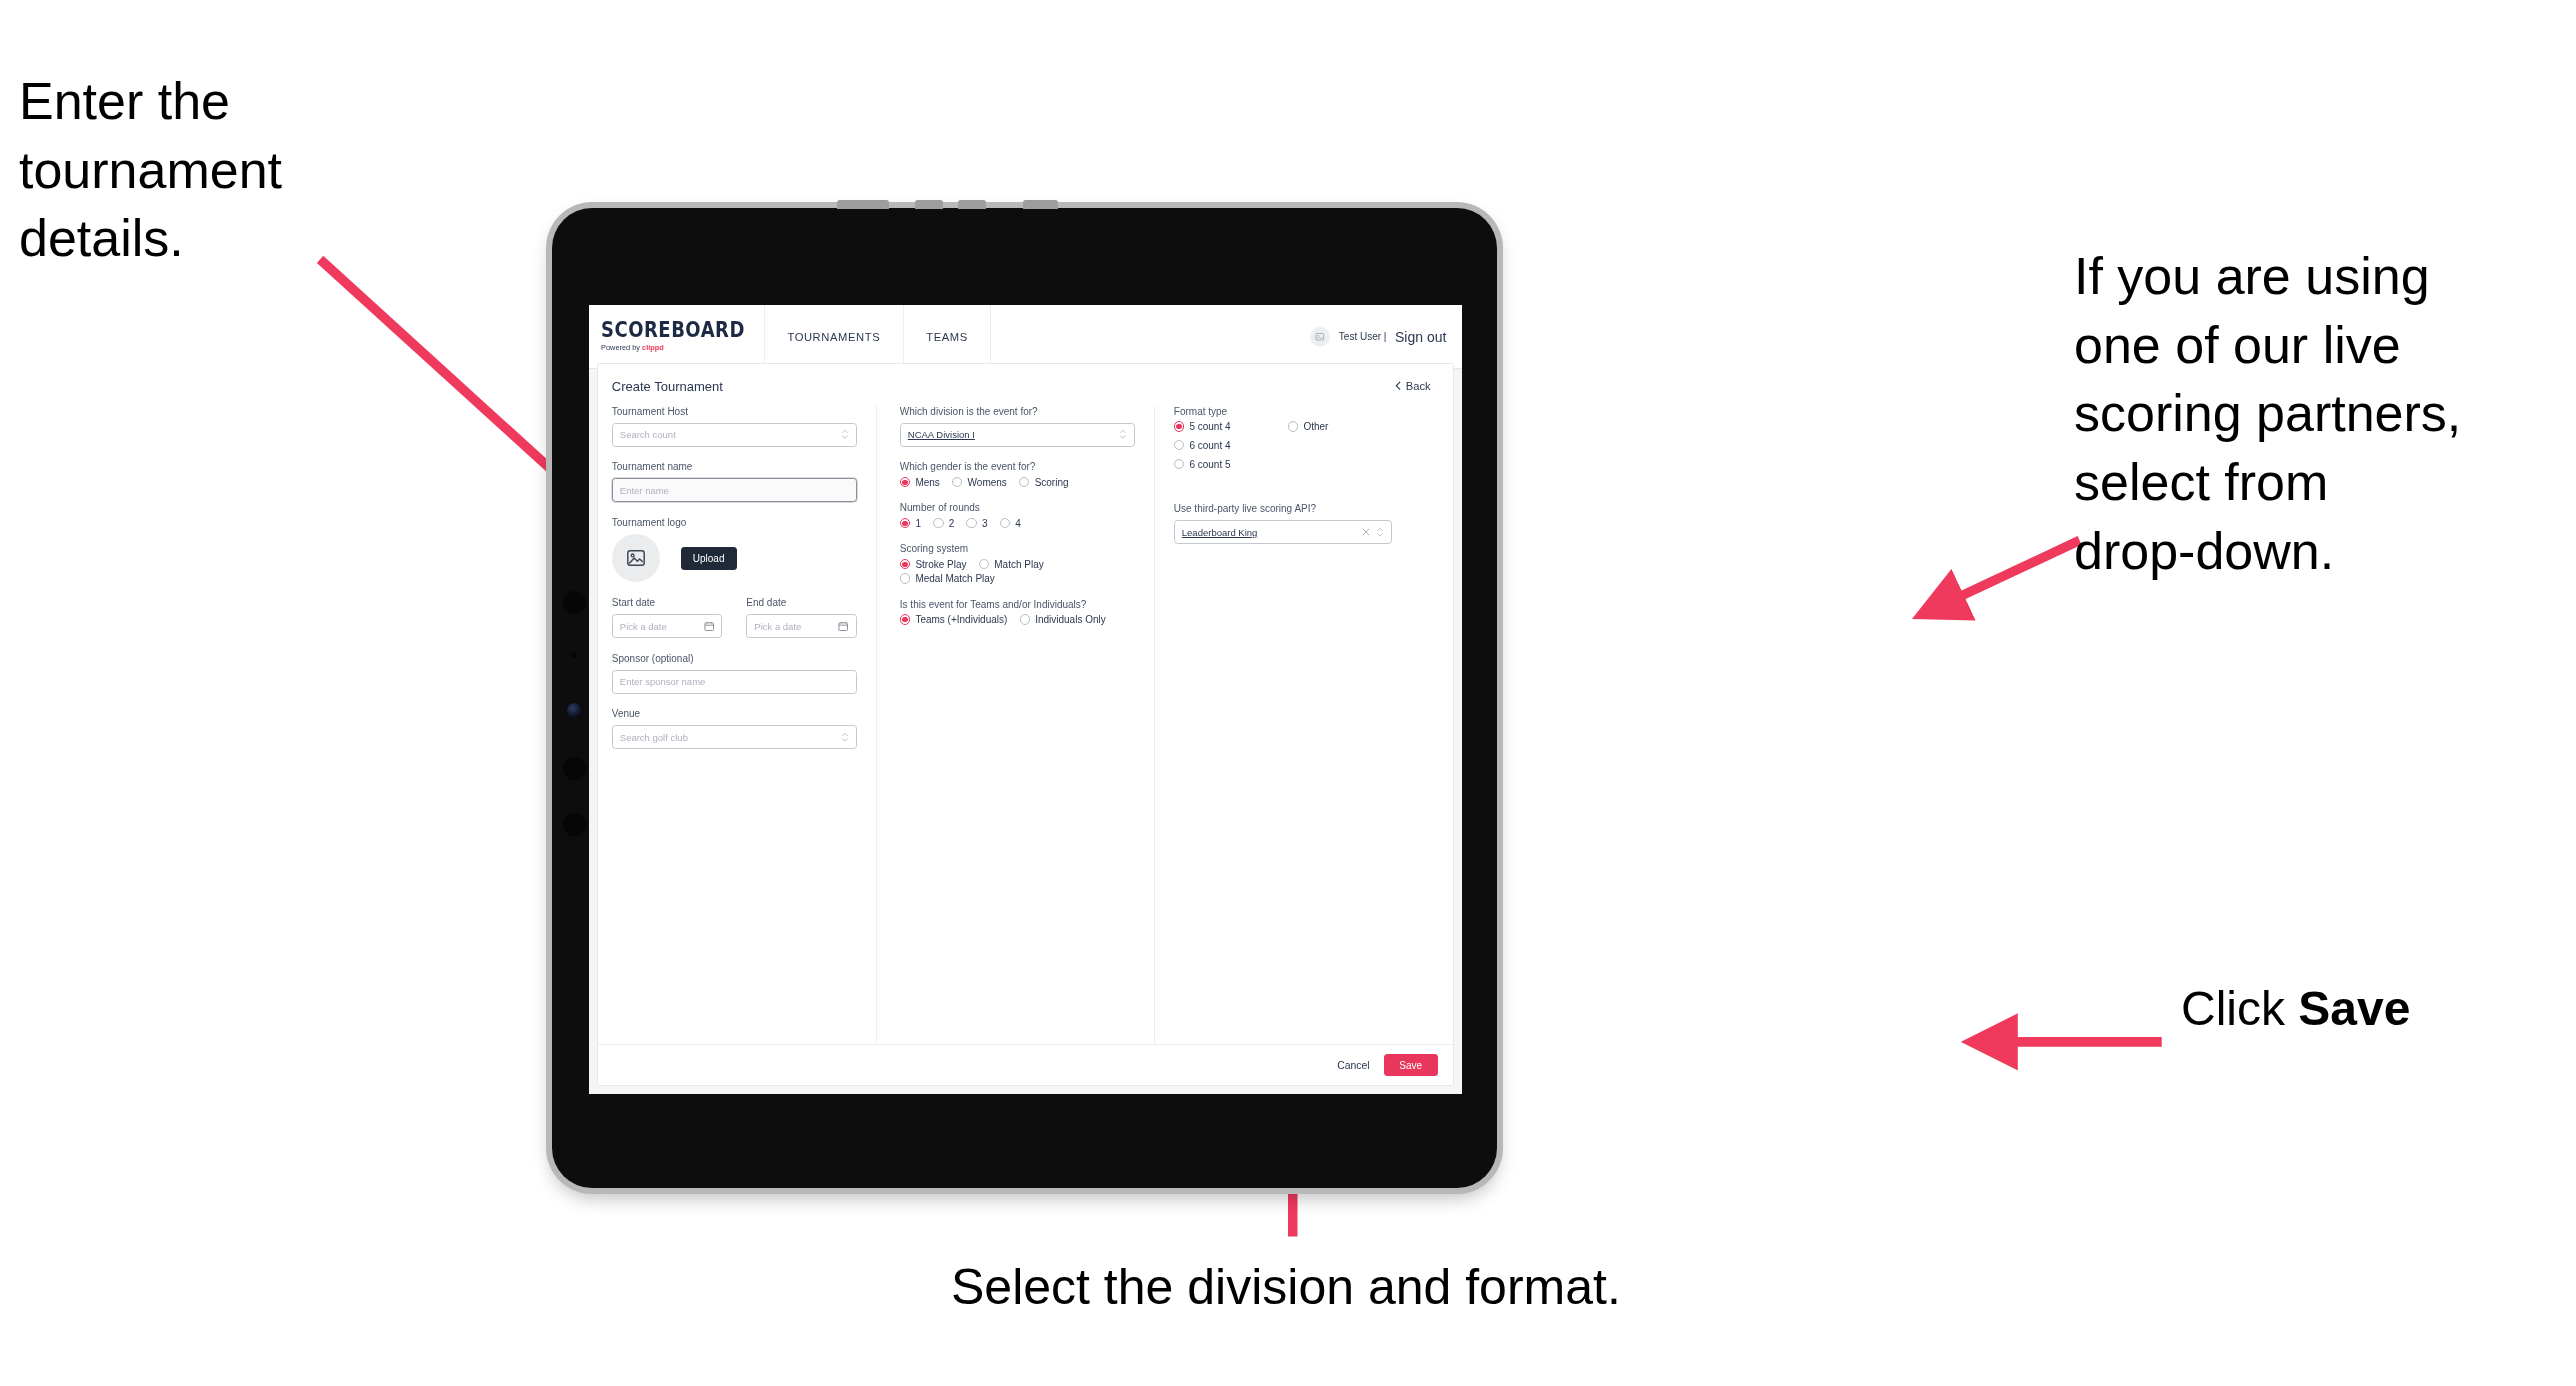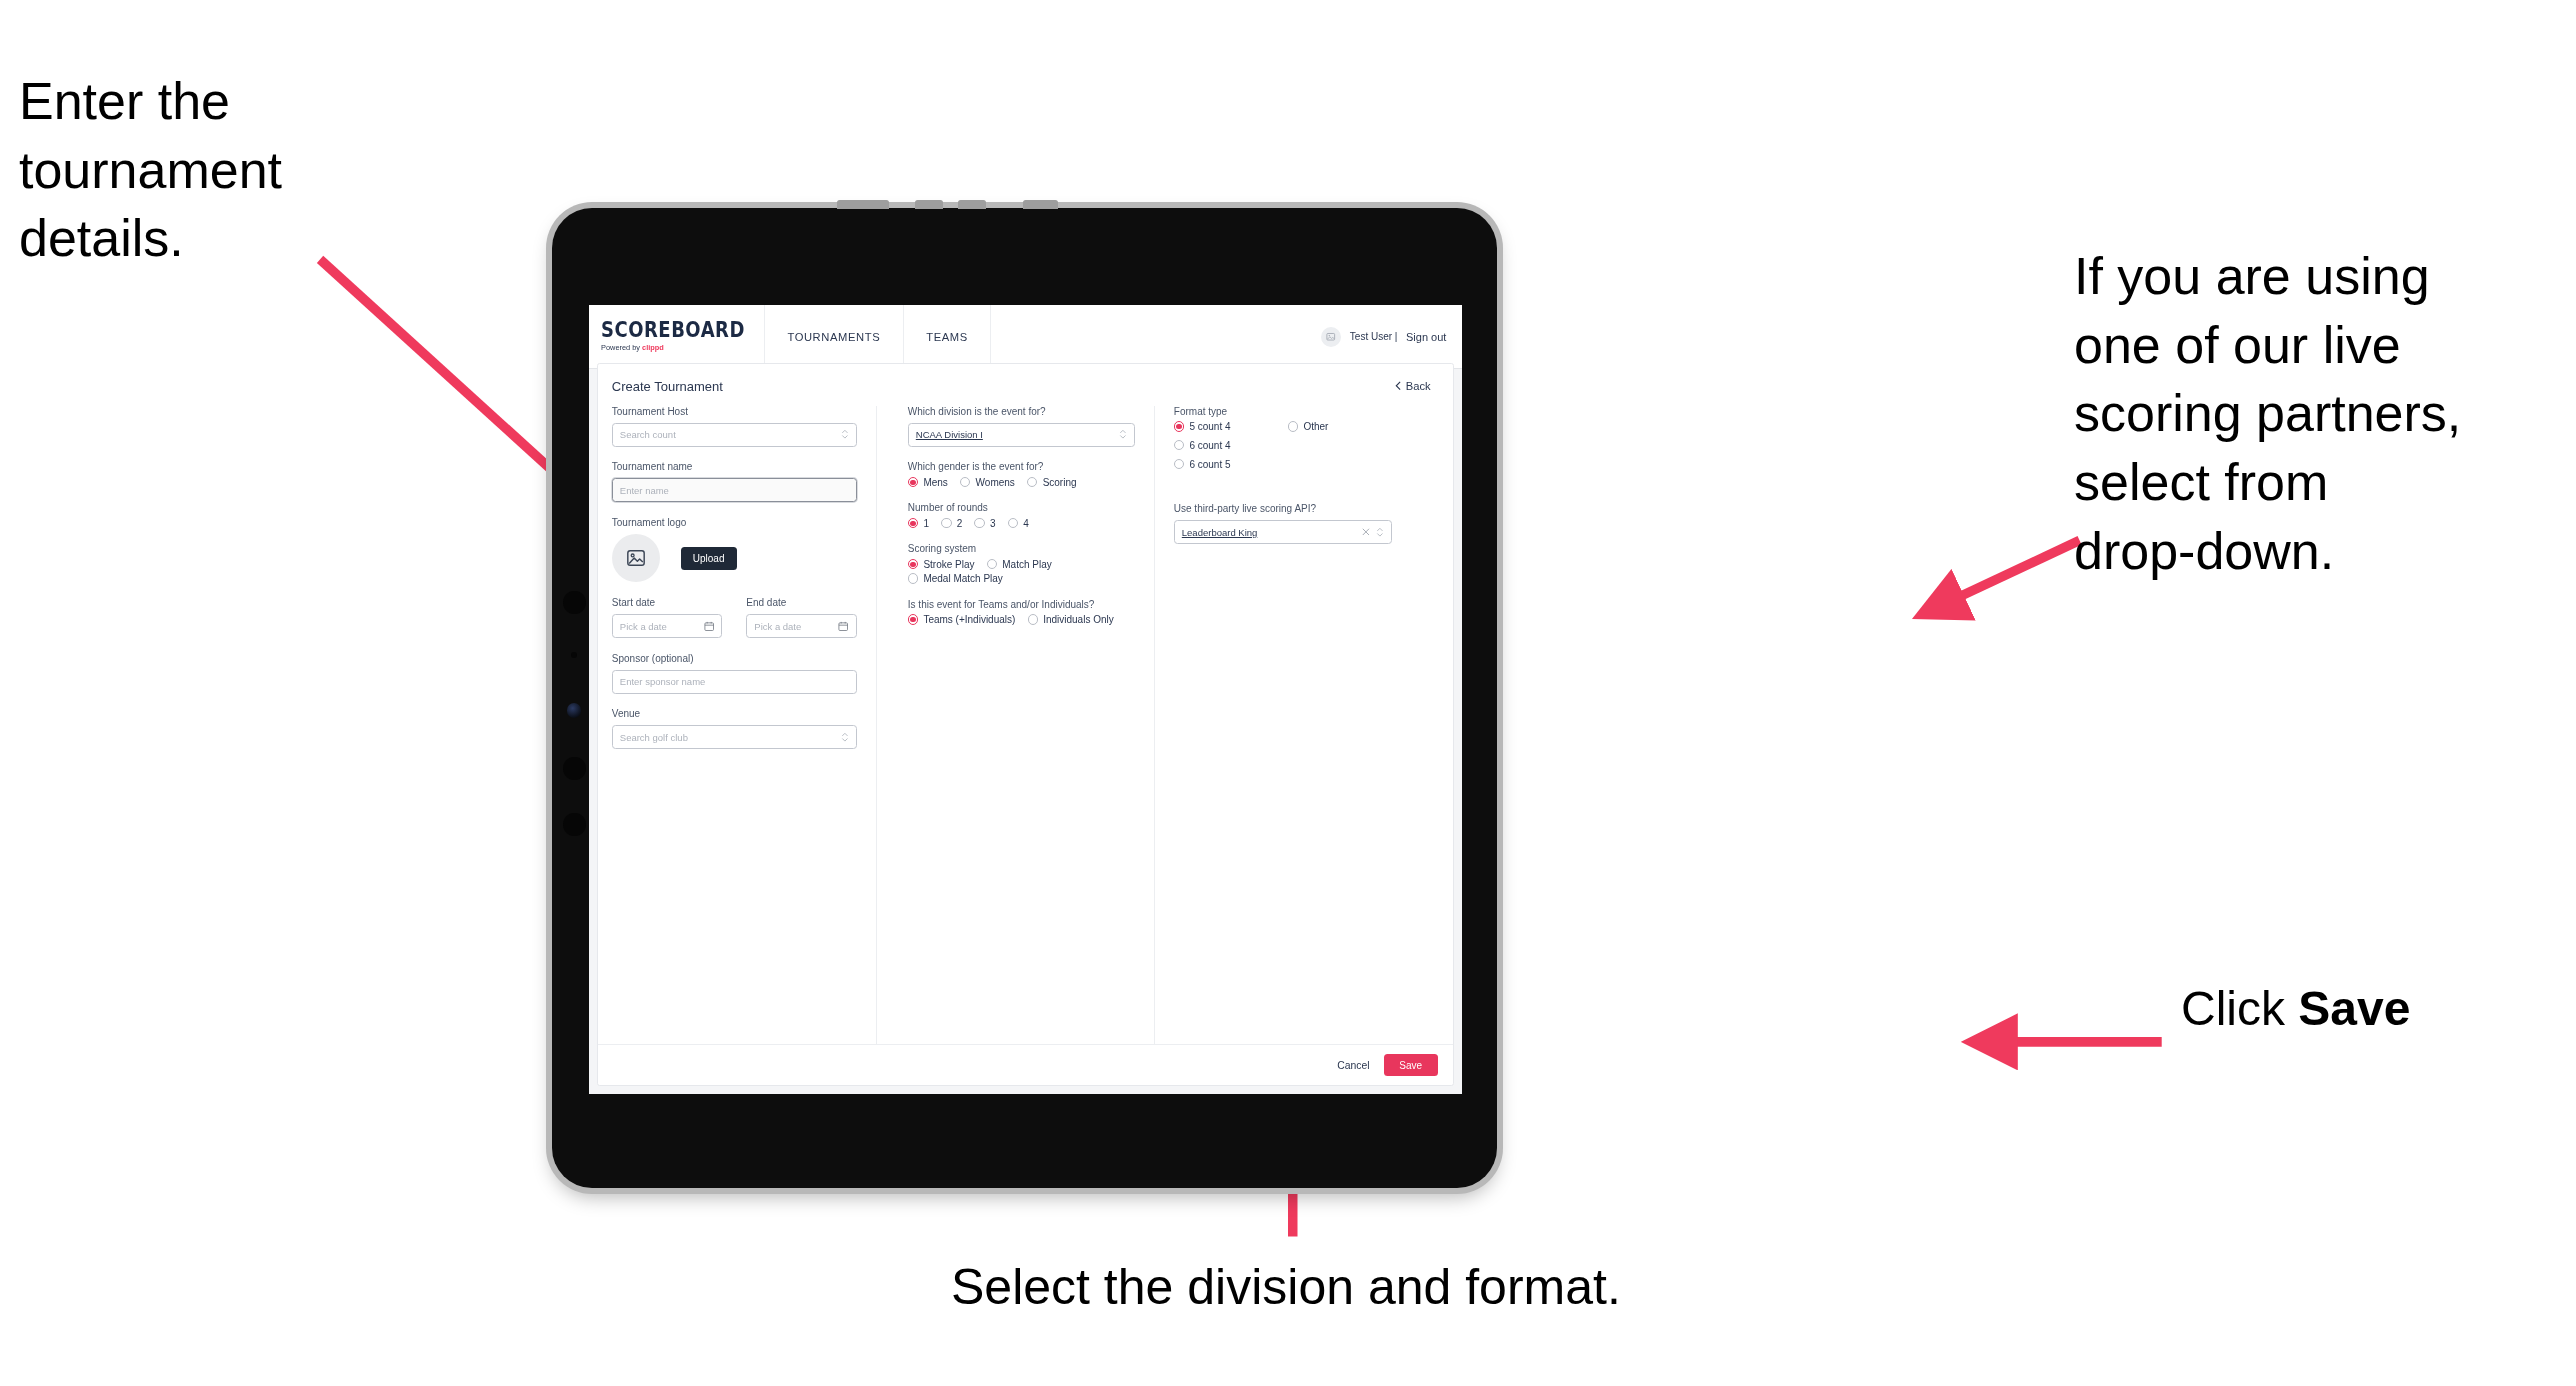--- a/index.html
+++ b/index.html
@@ -96,21 +96,21 @@
 
   #appbar-right {
     margin-left: auto; display: flex; align-items: center;
     gap: 8.6px; padding-right: 15.6px;
   }
   #avatar {
     width: 20px; height: 20px; border-radius: 50%; background: #eceef1;
     display: flex; align-items: center; justify-content: center;
   }
   #user-name { font-size: 10px; color: #2b3750; }
-  #sign-out { font-size: 11px; color: #2b3750; cursor: pointer; }
+  #sign-out { font-size: 14px; color: #2b3750; cursor: pointer; }
 
   
   #card {
     position: absolute;
     left: 7.8px; top: 58px; right: 7.8px; bottom: 7.8px;
     background: #ffffff;
     border: 0.9px solid #e6e8ec;
     border-radius: 2.6px;
     display: flex; flex-direction: column;
   }
@@ -120,21 +120,21 @@
   }
   #page-title { font-size: 13px; color: #2b3750; }
   #back-link {
     font-size: 11.2px; color: #2b3750; cursor: pointer;
     display: flex; align-items: center; gap: 5.2px;
   }
 
   #card-body { display: flex; flex: 1; min-height: 0; }
   .col { padding: 0 19px 0 14px; }
   #col-left   { width: 278px; }
-  #col-mid    { width: 278px; border-left: 0.9px solid #eceef1; padding-left: 31px; }
+  #col-mid    { width: 278px; border-left: 0.9px solid #eceef1; padding-left: 23px; }
   #col-right  { flex: 1; border-left: 0.9px solid #eceef1; padding-left: 19px; }
 
   .field-label { font-size: 10px; color: #4a5568; margin-bottom: 6px; }
   .field-label.tight { margin-bottom: 4.3px; }
   .group { margin-bottom: 14.7px; }
 
   .inp {
     width: 100%; height: 24px;
     border: 0.9px solid #c3c7cf; border-radius: 3.5px;
     background: #fff; display: flex; align-items: center;

